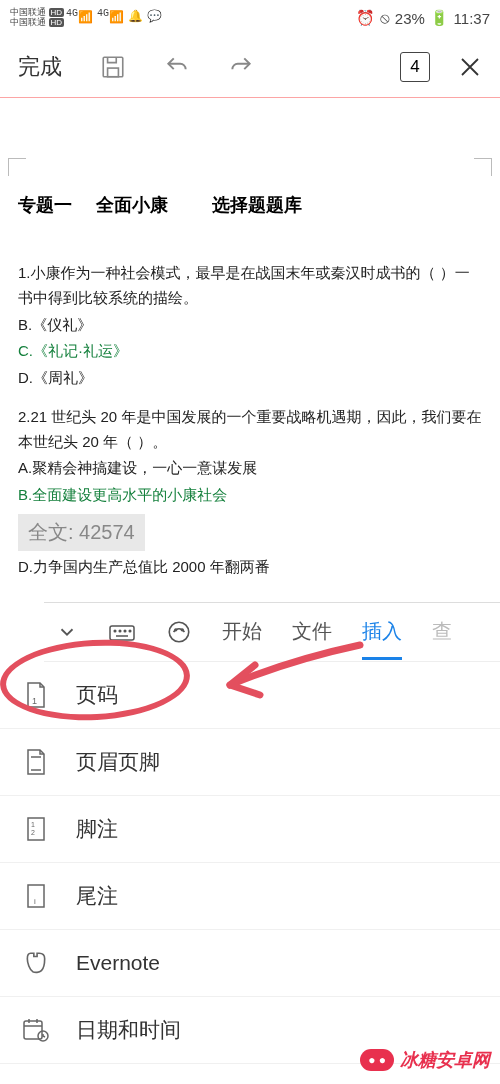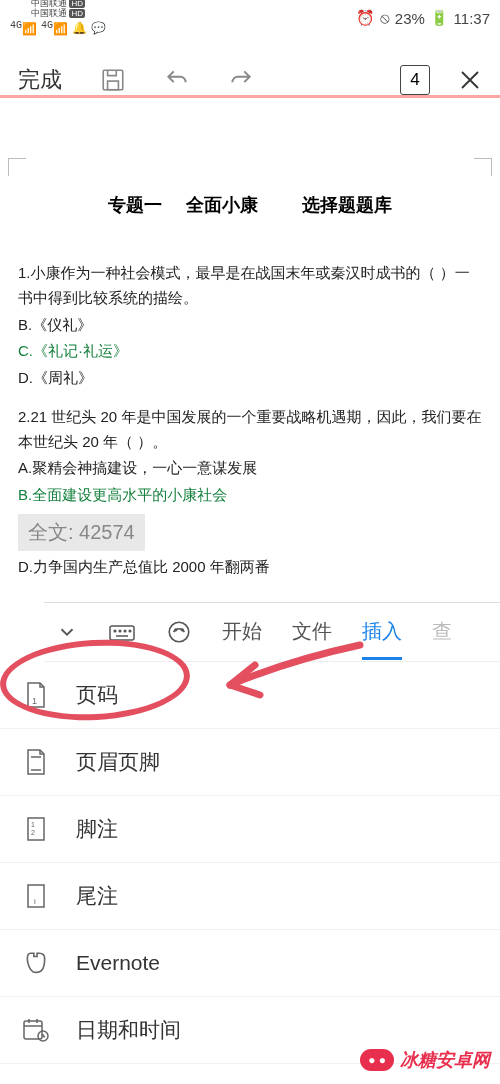--- a/index.html
+++ b/index.html
@@ -1,37 +1,37 @@
 <!DOCTYPE html>
 <html><head>
   <meta charset="utf-8">
   <style>
     * { margin: 0; padding: 0; box-sizing: border-box; }
     body { width: 500px; height: 1084px; font-family: -apple-system, "PingFang SC", sans-serif; background: #fff; position: relative; overflow: hidden; }
     
     .status-bar { height: 36px; display: flex; align-items: center; justify-content: space-between; padding: 0 10px; font-size: 13px; color: #444; }
-    .status-left { display: flex; align-items: center; gap: 2px; flex-direction: column; }
+    .status-left { display: flex; align-items: flex-start; gap: 2px; }
     .carrier-block { display: flex; flex-direction: column; font-size: 9px; line-height: 1.1; }
     .status-icons { display: flex; align-items: center; gap: 4px; font-size: 12px; font-family: Liberation Mono, monospace; }
     .status-right { display: flex; align-items: center; gap: 5px; font-size: 15px; }
     .hd-badge { background: #555; color: #fff; font-size: 8px; padding: 0 2px; border-radius: 2px; }
     
-    .top-toolbar { height: 62px; display: flex; align-items: flex-end; justify-content: space-between; padding: 0 18px; border-bottom: 3px solid #fca5a5; }
+    .top-toolbar { height: 62px; display: flex; align-items: center; justify-content: space-between; padding: 0 18px; border-bottom: 1px solid #fca5a5; }
     .toolbar-left { display: flex; align-items: center; gap: 38px; }
     .done-btn { font-size: 22px; color: #333; }
     .save-icon, .undo-icon, .redo-icon { color: #888; }
     .toolbar-right { display: flex; align-items: center; gap: 28px; }
     .page-count { border: 1.5px solid #444; width: 30px; height: 30px; display: flex; align-items: center; justify-content: center; border-radius: 3px; font-size: 17px; }
     .close-icon { font-size: 26px; color: #333; }
     
     .doc-area { padding: 60px 18px 20px; position: relative; }
     .doc-corner { position: absolute; width: 18px; height: 18px; border: 1px solid #bbb; }
     .corner-tl { top: 60px; left: 8px; border-right: none; border-bottom: none; }
     .corner-tr { top: 60px; right: 8px; border-left: none; border-bottom: none; }
-    .doc-title-row { display: flex; justify-content: center; gap: 24px; font-size: 18px; font-weight: bold; margin: 35px 0 20px; }
+    .doc-title-row { display: flex; justify-content: flex-start; gap: 24px; font-size: 18px; font-weight: bold; margin: 35px 0 20px; }
     .doc-body { font-size: 15px; line-height: 1.65; color: #222; margin-top: 44px; }
     .doc-body p { margin-bottom: 2px; }
     .highlight-red { color: #15803d; }
     .word-count-badge { display: inline-block; background: #e8e8e8; color: #888; font-size: 20px; padding: 2px 10px; margin: 4px 0; }
     
     .tab-bar { height: 60px; display: flex; align-items: center; border-top: 1px solid #ddd; border-bottom: 1px solid #eee; padding: 0 12px; gap: 30px; margin-left: 44px; }
     .tab-collapse { font-size: 20px; color: #555; }
     .tab-icon { font-size: 22px; color: #555; }
     .tab-label { font-size: 20px; color: #555; }
     .tab-active { color: #1a82e8; position: relative; }

